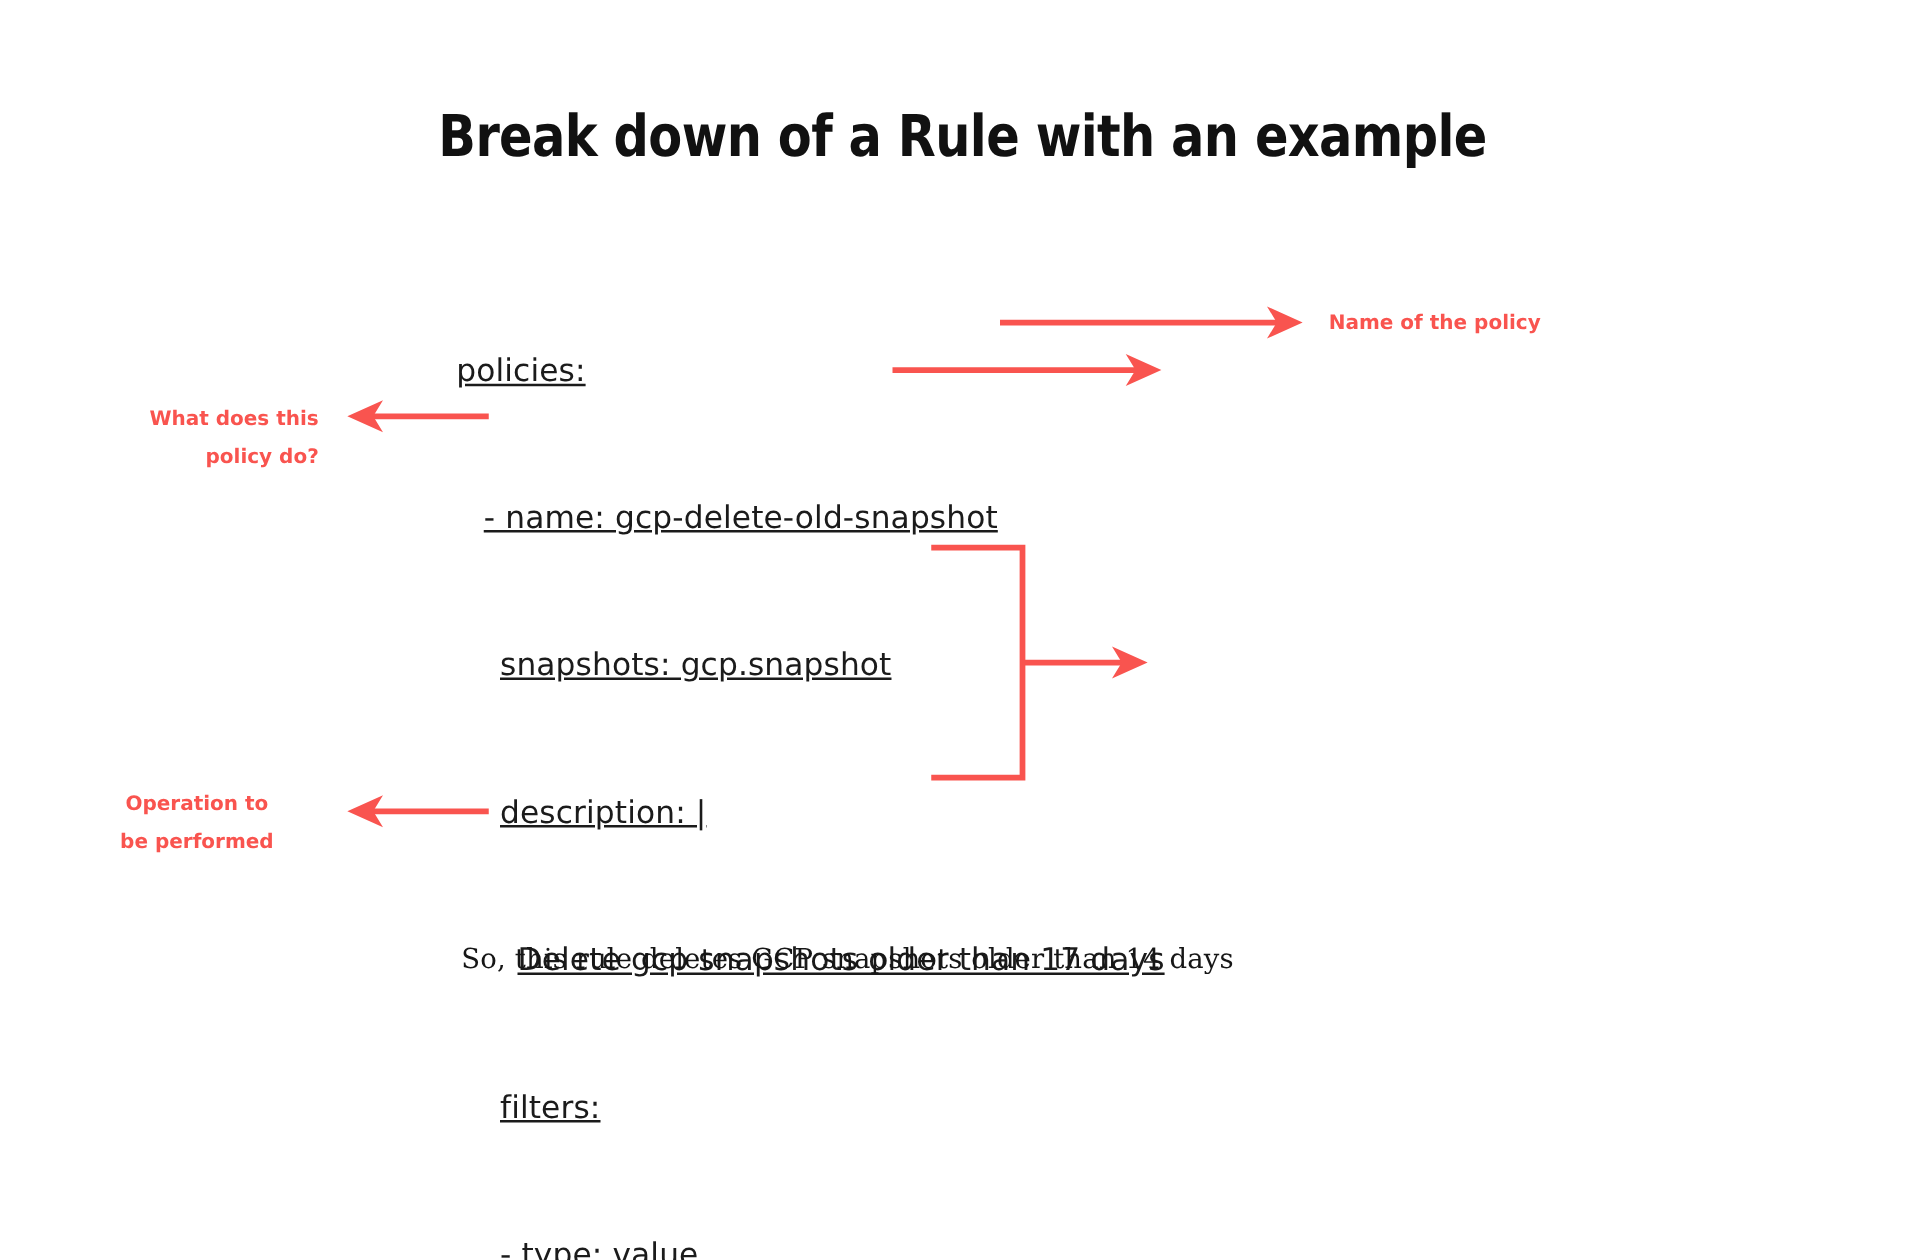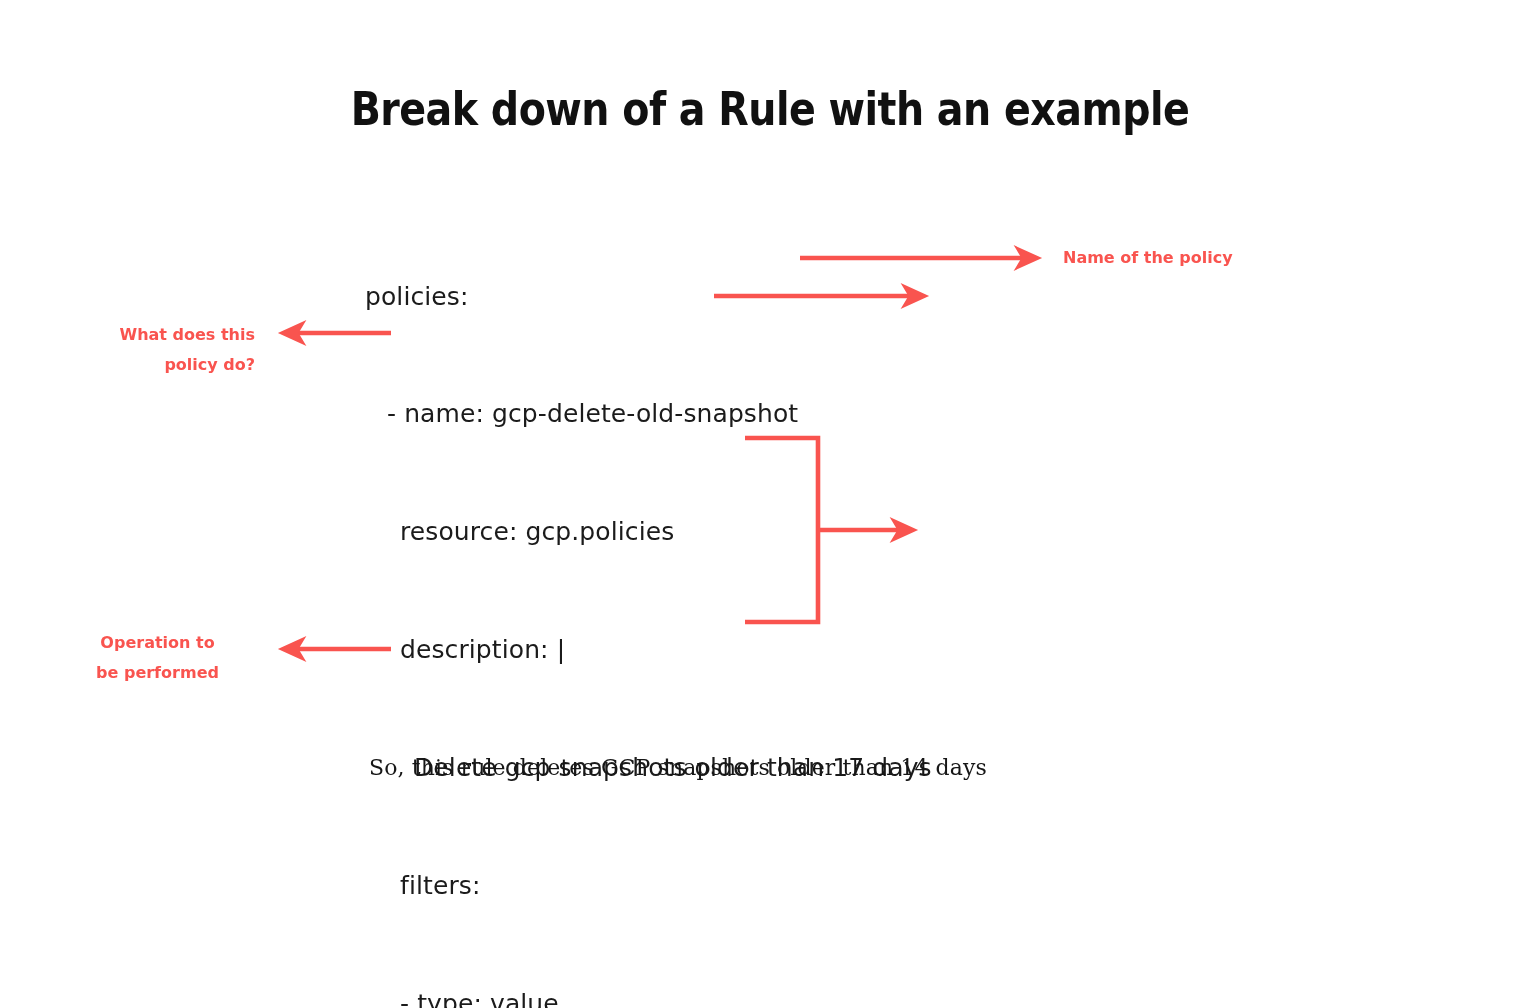--- a/index.html
+++ b/index.html
@@ -45,20 +45,21 @@
     font-family: "DejaVu Sans", sans-serif;
     font-size: 25px;
     color: #1b1b1b;
     line-height: 39.3px;
     white-space: pre;
     letter-spacing: 0.1px;
   }
   .yaml-line {
     height: 39.3px;
     white-space: pre;
+    text-decoration: underline;
   }
   .ind0 { padding-left: 0px; }
   .ind1 { padding-left: 22px; }
   .ind2 { padding-left: 35px; }
   .ind3 { padding-left: 49px; }
 
   
   .callout {
     position: absolute;
     font-family: "DejaVu Sans", sans-serif;
@@ -101,21 +102,21 @@
 </head>
 <body>
 
 <div id="canvas">
 
   <div id="diagram-title">Break down of a Rule with an example</div>
 
   <div id="yaml-block">
     <div class="yaml-line ind0">policies:</div>
     <div class="yaml-line ind1">- name: gcp-delete-old-snapshot</div>
-    <div class="yaml-line ind2">resource: gcp.policies</div>
+    <div class="yaml-line ind2">snapshots: gcp.snapshot</div>
     <div class="yaml-line ind2">description: |</div>
     <div class="yaml-line ind3">Delete gcp snapshots older than 17 days</div>
     <div class="yaml-line ind2">filters:</div>
     <div class="yaml-line ind2">- type: value</div>
     
     
     
     
     
     

